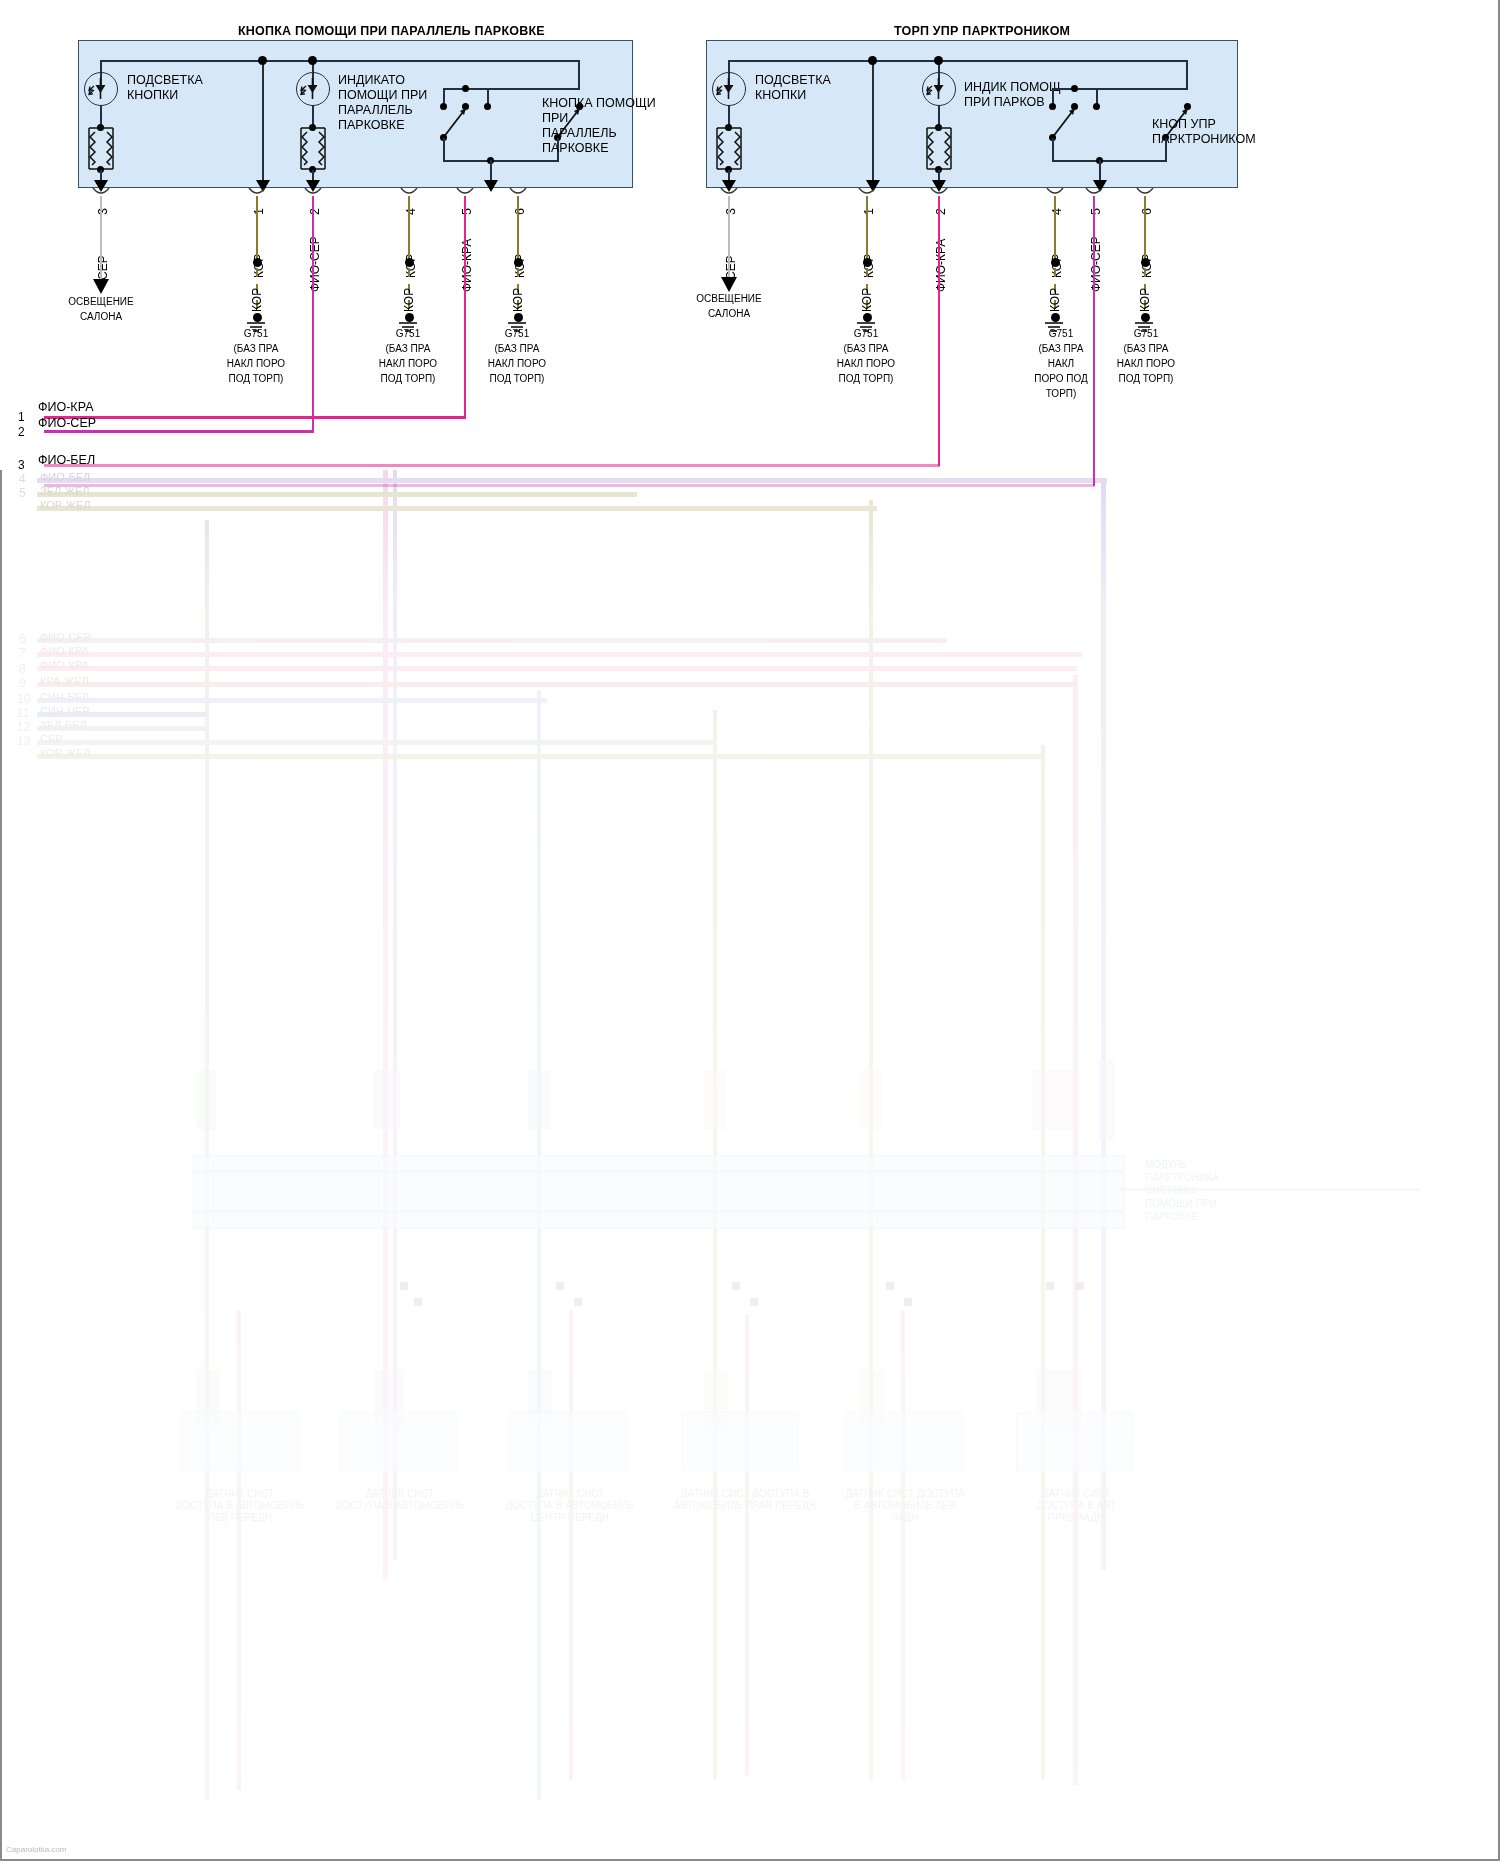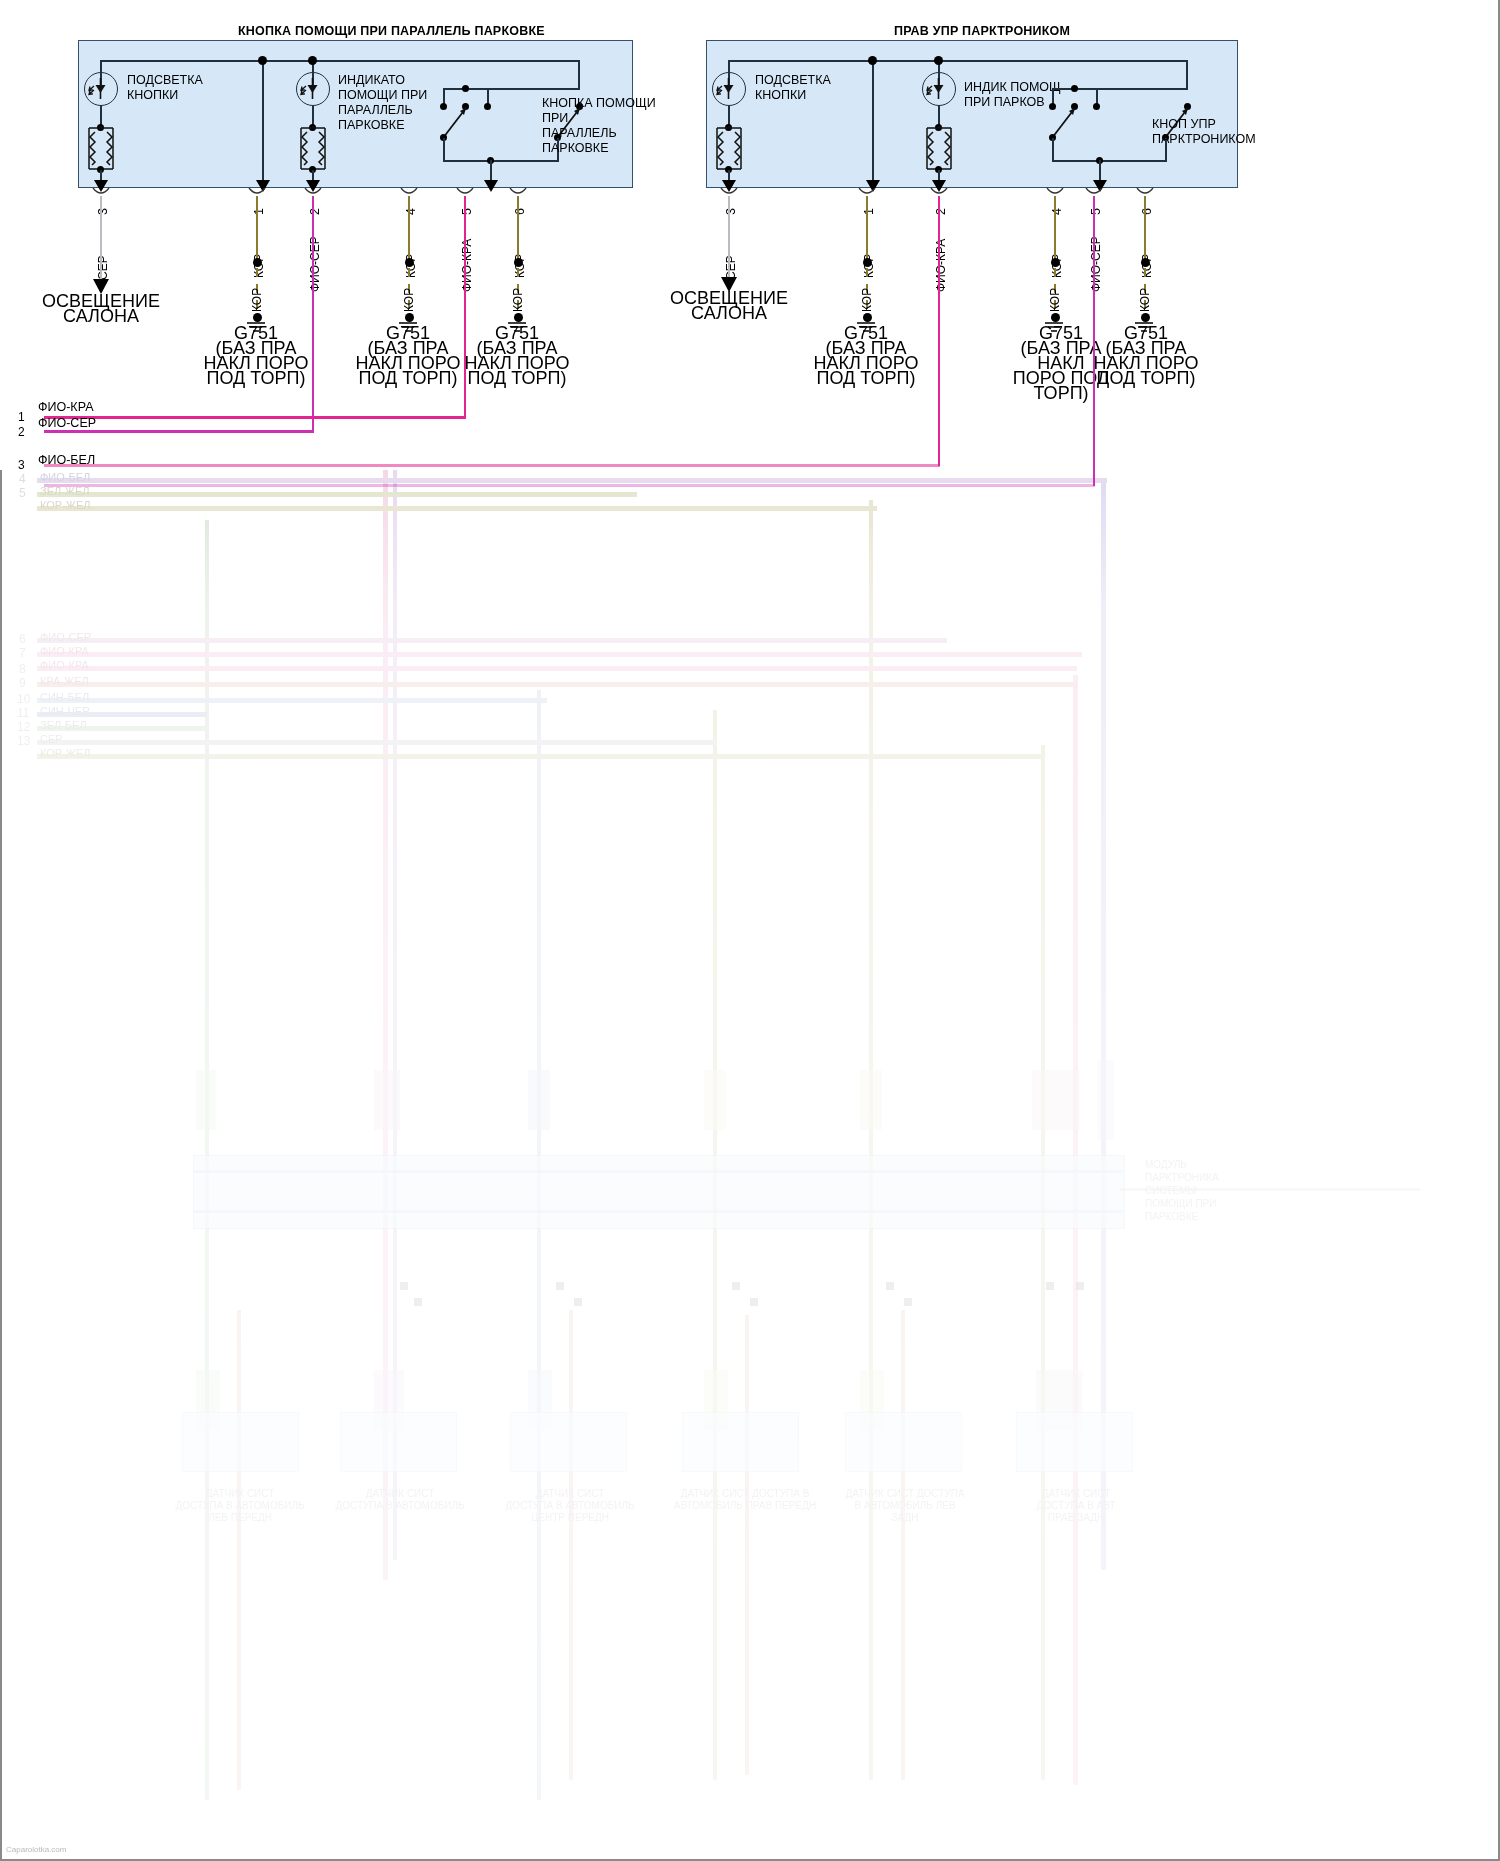--- a/index.html
+++ b/index.html
@@ -8,21 +8,21 @@
 
   
   .abs{position:absolute;}
   .box{position:absolute;background:#d6e8f7;border:1.5px solid #35506b;box-sizing:border-box;}
   .hline{position:absolute;height:2px;background:#22303d;}
   .vline{position:absolute;width:2px;background:#22303d;}
   .dot{position:absolute;width:9px;height:9px;border-radius:50%;background:#000;}
   .dot.sm{width:7px;height:7px;}
   .title{position:absolute;font-size:12.5px;font-weight:bold;color:#000;letter-spacing:.2px;white-space:nowrap;}
   .lbl{position:absolute;font-size:12.5px;color:#000;line-height:15px;white-space:nowrap;}
-  .cap{position:absolute;font-size:18px;color:#000;line-height:15px;text-align:center;}
+  .cap{position:absolute;font-size:10px;color:#000;line-height:15px;text-align:center;}
   .vtxt{position:absolute;font-size:12px;color:#000;white-space:nowrap;
         transform-origin:0 0;transform:rotate(-90deg);}
   .pinnum{position:absolute;font-size:12.5px;color:#000;white-space:nowrap;
         transform-origin:0 0;transform:rotate(-90deg);}
 
   
   .led{position:absolute;width:34px;height:34px;border:1.6px solid #22303d;border-radius:50%;
        background:transparent;box-sizing:border-box;}
 
   
@@ -303,21 +303,21 @@
   <div class="wire v" style="left:517px;top:196px;height:64px;background:#8a7b2e;"></div>
   <div class="dot" style="left:514px;top:258px;"></div>
   <div class="abs" style="left:517px;top:268px;width:2.4px;height:48px;background:repeating-linear-gradient(to bottom,#8a7b2e 0px,#8a7b2e 9px,transparent 9px,transparent 16px);"></div>
   <div class="vtxt" style="left:511px;top:312px;">КОР</div>
   <div class="dot" style="left:514px;top:313px;"></div>
   <svg class="abs" style="left:506px;top:321px;" width="22" height="12" viewBox="0 0 22 12">
       <path d="M2 2 L20 2 M5 6 L17 6 M8 10 L14 10" stroke="#000" stroke-width="1.6"></path>
     </svg>
   <div class="cap" style="left:457px;top:326px;width:120px;">G751<br>(БАЗ ПРА<br>НАКЛ ПОРО<br>ПОД ТОРП)</div>
 
-  <div class="title" style="left:894px;top:24px;">ПРАВ УПР ПАРКТРОНИКОМ</div>
+  <div class="title" style="left:894px;top:24px;">ТОРП УПР ПАРКТРОНИКОМ</div>
 
   <div class="box" style="left:706px;top:40px;width:532px;height:148px;"></div>
 
   <div class="hline" style="left:728px;top:60px;width:460px;"></div>
   <div class="vline" style="left:728px;top:60px;height:28px;"></div>
   <div class="vline" style="left:872px;top:60px;height:128px;"></div>
   <div class="vline" style="left:938px;top:60px;height:28px;"></div>
   <div class="vline" style="left:1186px;top:60px;height:28px;"></div>
   <div class="dot" style="left:868px;top:56px;"></div>
   <div class="dot" style="left:934px;top:56px;"></div>

